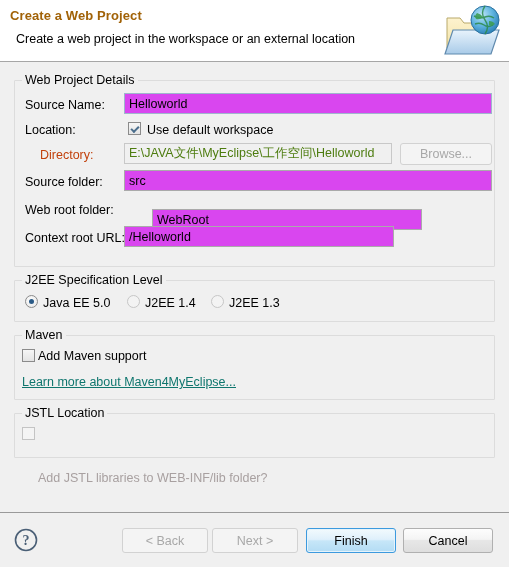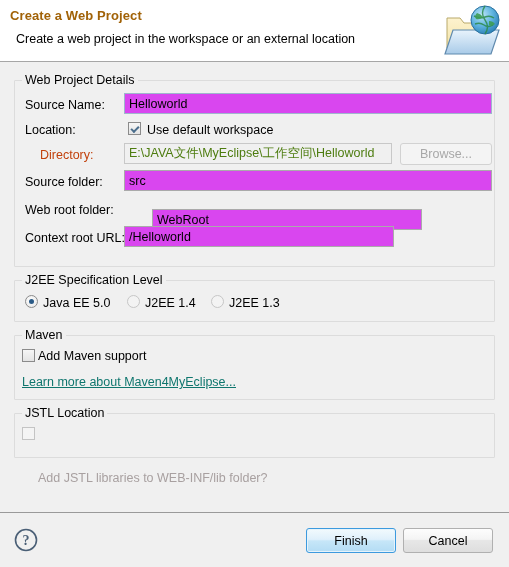--- a/index.html
+++ b/index.html
@@ -316,15 +316,17 @@
 </div>
 
 <div class="footer">
   <div class="help-icon">
     <svg width="24" height="24" viewBox="0 0 24 24">
       <circle cx="12" cy="12" r="10.5" fill="none" stroke="#4a5f76" stroke-width="1.6"></circle>
       <text x="12" y="17" text-anchor="middle" font-family="Liberation Serif, serif" font-size="14" font-weight="bold" fill="#4a5f76">?</text>
     </svg>
   </div>
 
+  <button class="btn disabled" style="left:122px; top:15px; width:86px; height:25px;">&lt; Back</button>
+  <button class="btn disabled" style="left:212px; top:15px; width:86px; height:25px;">Next &gt;</button>
   <button class="btn default" style="left:306px; top:15px; width:90px; height:25px;">Finish</button>
   <button class="btn" style="left:403px; top:15px; width:90px; height:25px;">Cancel</button>
 </div>
 
 </body></html>

